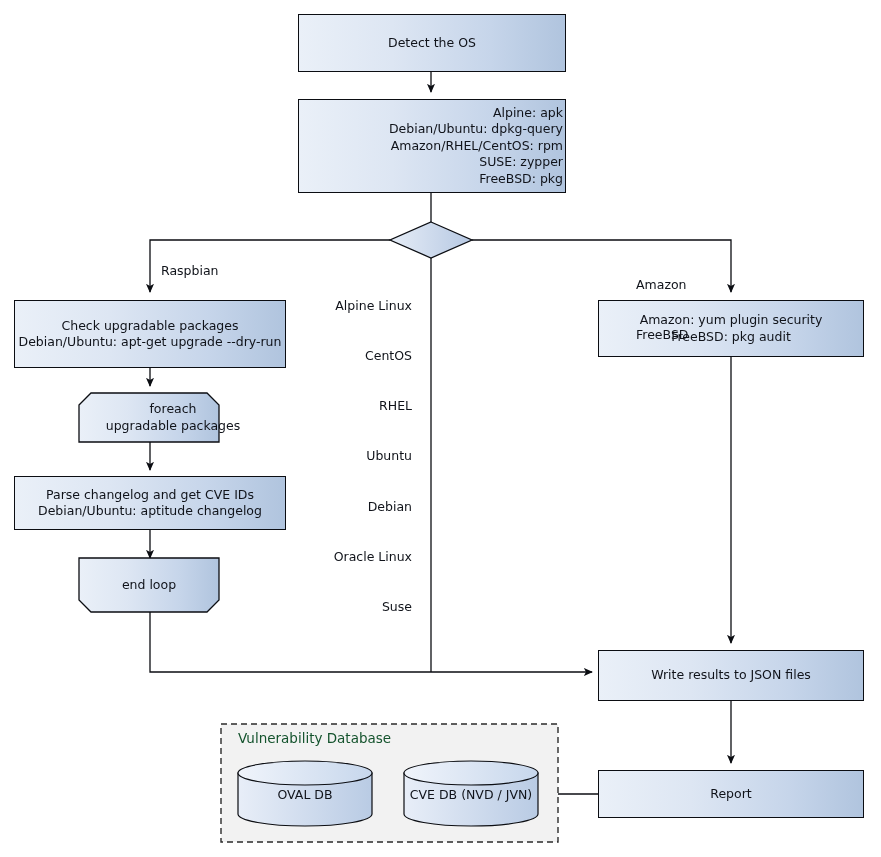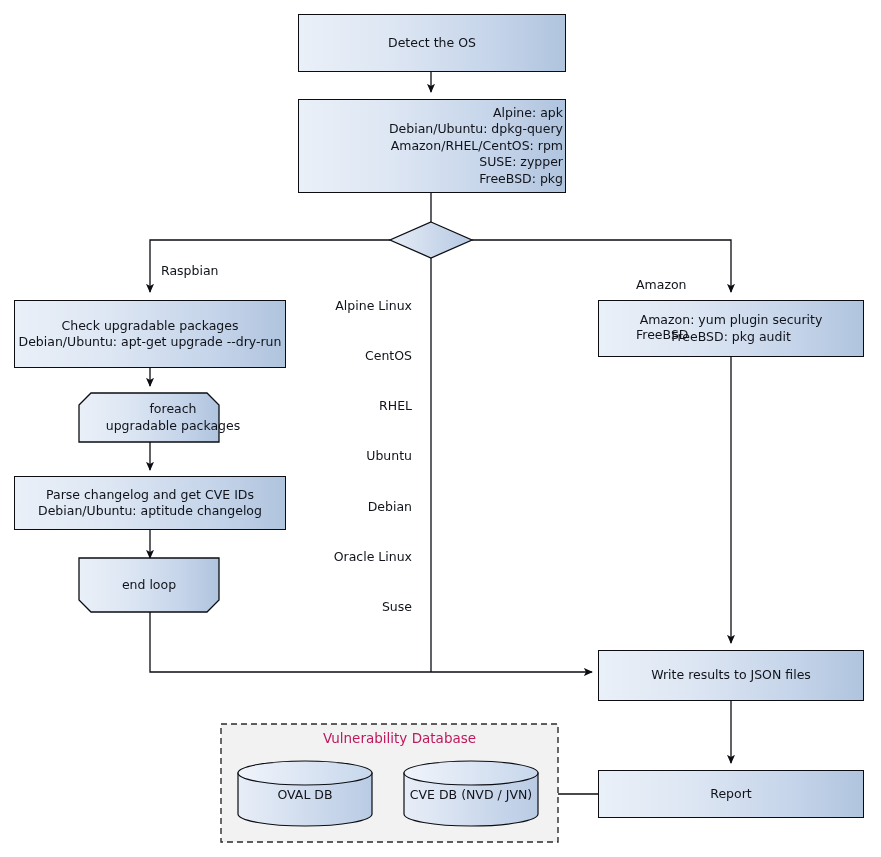--- a/index.html
+++ b/index.html
@@ -57,22 +57,22 @@
     white-space: pre;
   }
   .lbl.right {
     text-align: right;
   }
   .lbl.center {
     text-align: left;
   }
   .db-group-title {
     position: absolute;
-    text-align: center;
-    color: #be185d;
+    text-align: left;
+    color: #14532d;
     z-index: 5;
     white-space: nowrap;
   }
   .node.overlay { background: transparent; border: none; }
 </style>
 </head>
 <body>
 
 <div id="canvas">
 

